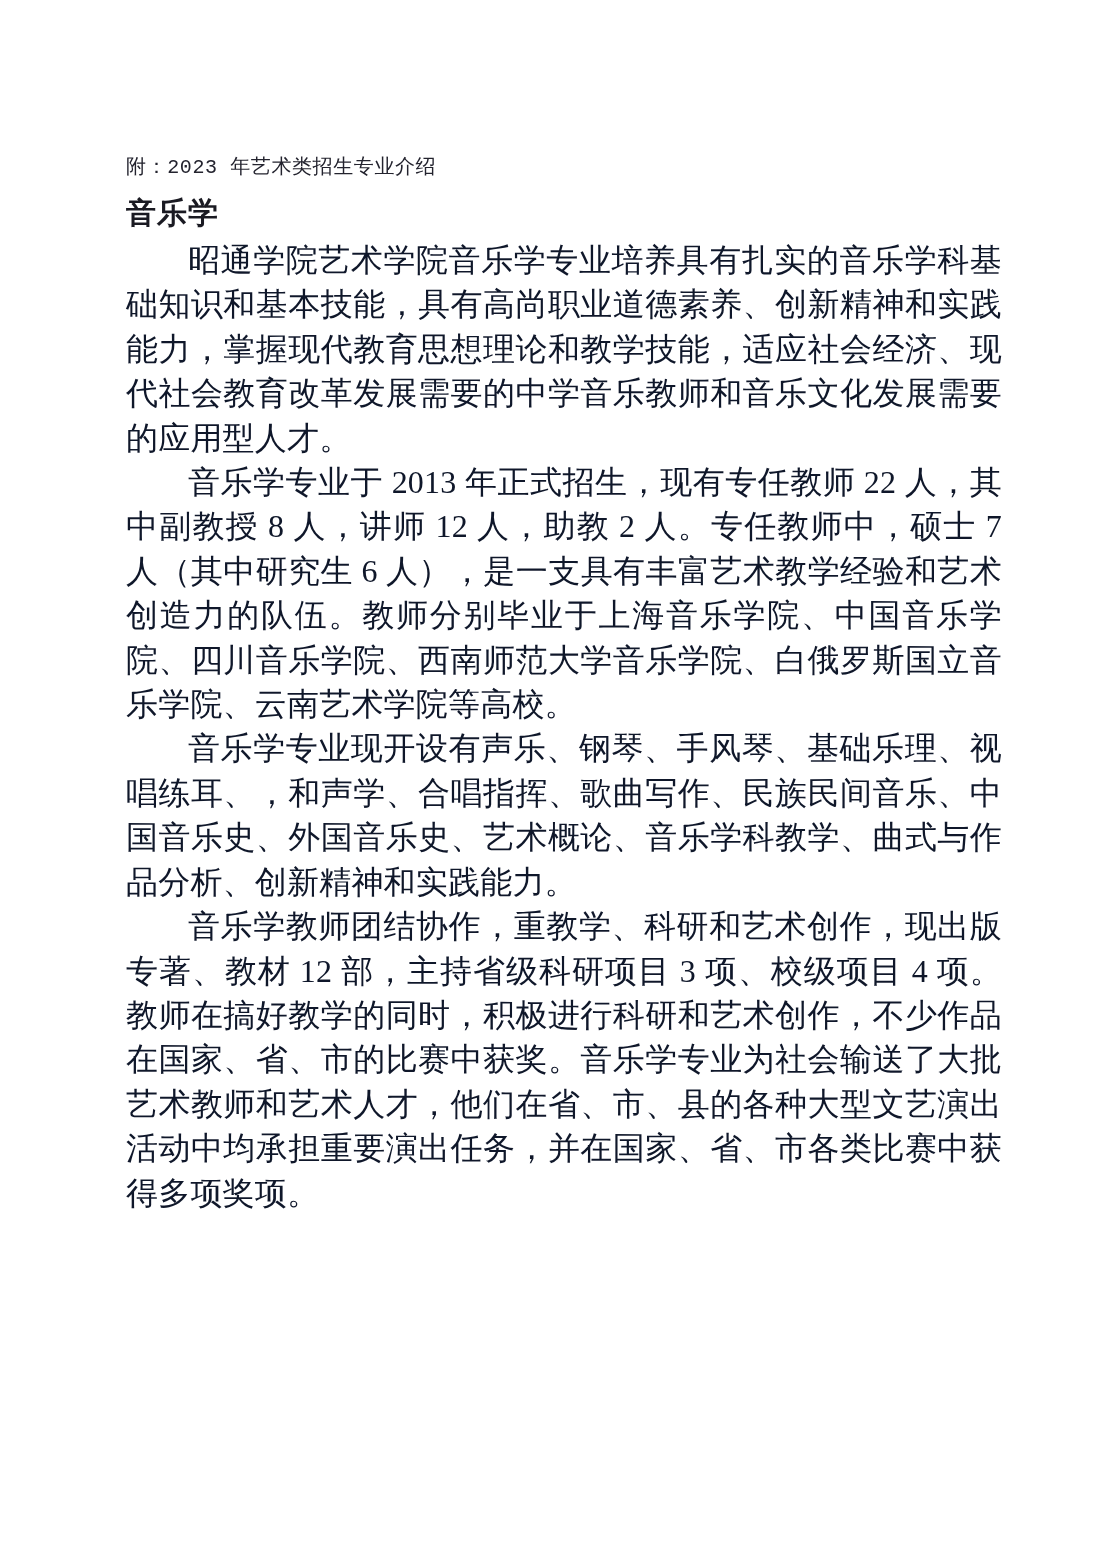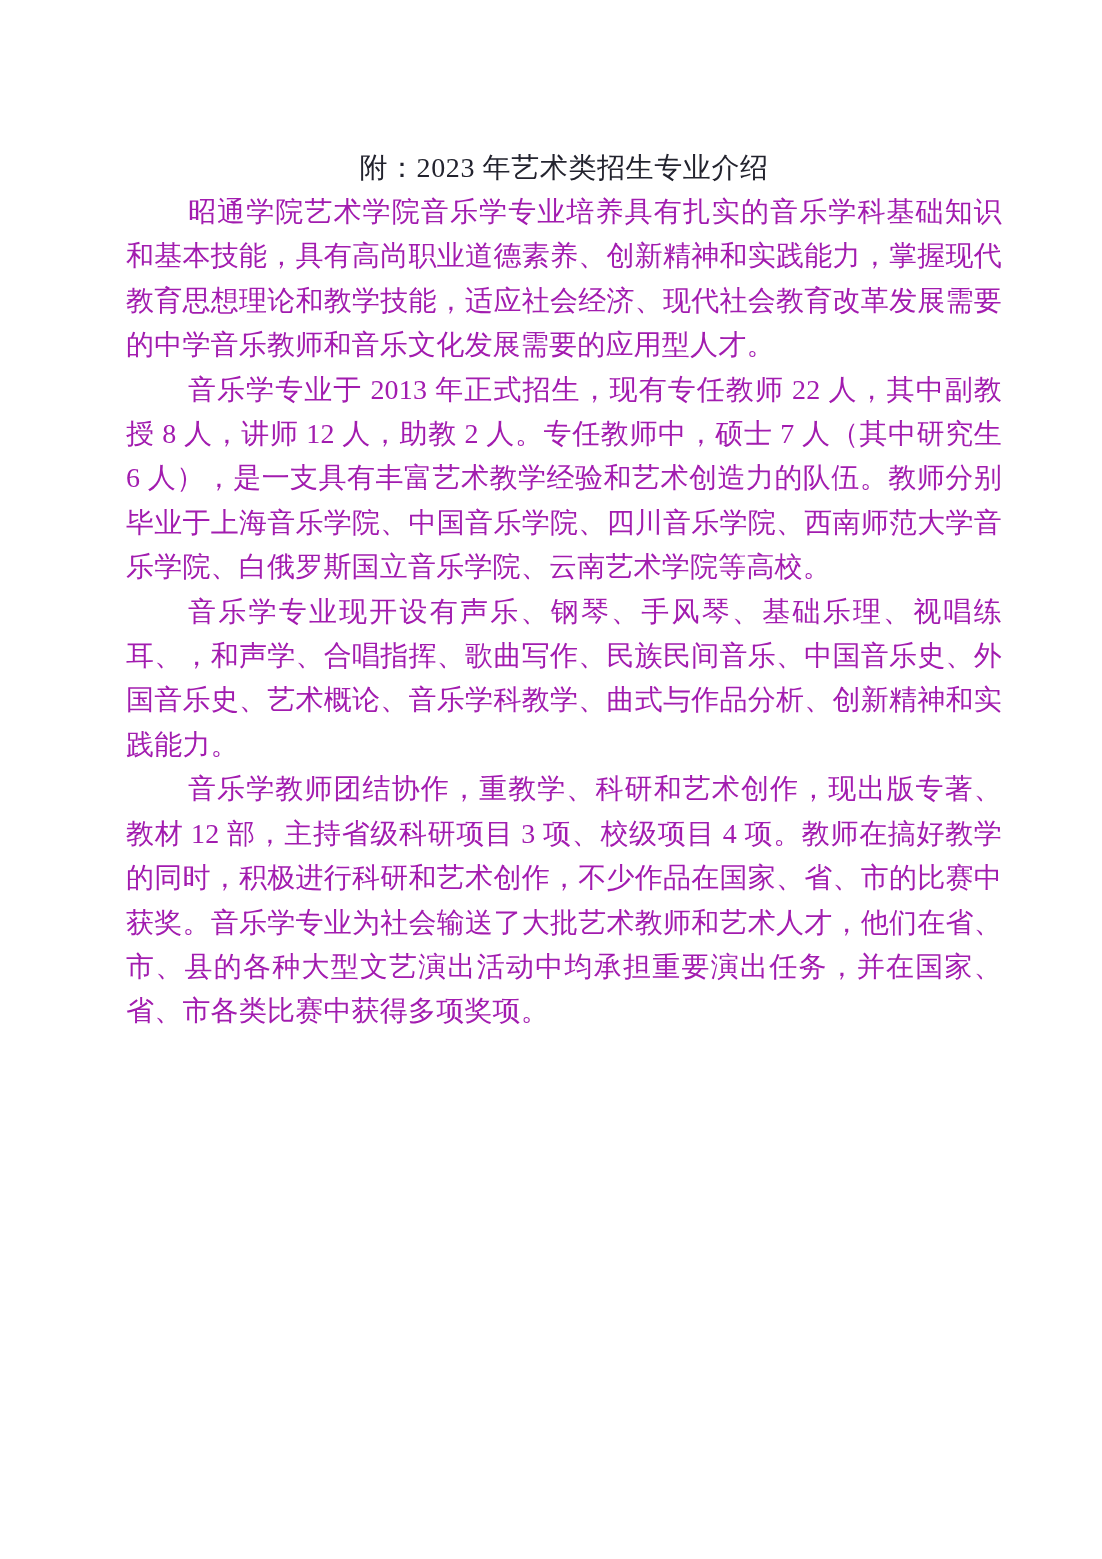--- a/index.html
+++ b/index.html
@@ -20,48 +20,47 @@
 
   .content {
     position: absolute;
     left: 126px;
     top: 146px;
     width: 876px;
   }
 
   
   .doc-title {
-    font-family: Liberation Serif, serif;
-    font-size: 28px;
+    font-family: Liberation Mono, monospace;
+    font-size: 20px;
     line-height: 44px;
     color: #23232e;
     letter-spacing: 0.6px;
     white-space: nowrap;
     margin: 0 0 0 0;
-    text-align: center;
   }
 
   
   .section-heading {
     font-family: "DejaVu Sans", "Liberation Sans", sans-serif;
     font-size: 30px;
     line-height: 46px;
     font-weight: 700;
     color: #1a1a22;
     letter-spacing: 1px;
     white-space: nowrap;
     margin: 0 0 2px 0;
   }
 
   
   .body-para {
     font-family: "Liberation Serif", "DejaVu Serif", serif;
-    font-size: 28px;
+    font-size: 32px;
     line-height: 44.4px;
-    color: #a21caf;
+    color: #0f172a;
     text-align: justify;
     text-justify: inter-character;
     text-align-last: left;
     text-indent: 62px;
     letter-spacing: 0.2px;
     margin: 0;
     word-break: break-all;
     -webkit-font-smoothing: antialiased;
   }
 
@@ -72,20 +71,21 @@
   }
 </style>
 </head>
 <body>
 
 <div class="page">
   <div class="content">
 
     <p class="doc-title">附：2023 年艺术类招生专业介绍</p>
 
+    <h2 class="section-heading">音乐学</h2>
 
     <p class="body-para">昭通学院艺术学院音乐学专业培养具有扎实的音乐学科基础知识和基本技能，具有高尚职业道德素养、创新精神和实践能力，掌握现代教育思想理论和教学技能，适应社会经济、现代社会教育改革发展需要的中学音乐教师和音乐文化发展需要的应用型人才。</p>
 
     <p class="body-para">音乐学专业于 2013 年正式招生，现有专任教师 22 人，其中副教授 8 人，讲师 12 人，助教 2 人。专任教师中，硕士 7 人（其中研究生 6 人），是一支具有丰富艺术教学经验和艺术创造力的队伍。教师分别毕业于上海音乐学院、中国音乐学院、四川音乐学院、西南师范大学音乐学院、白俄罗斯国立音乐学院、云南艺术学院等高校。</p>
 
 
     <p class="body-para">音乐学专业现开设有声乐、钢琴、手风琴、基础乐理、视唱练耳、，和声学、合唱指挥、歌曲写作、民族民间音乐、中国音乐史、外国音乐史、艺术概论、音乐学科教学、曲式与作品分析、创新精神和实践能力。</p>
 
     <p class="body-para">音乐学教师团结协作，重教学、科研和艺术创作，现出版专著、教材 12 部，主持省级科研项目 3 项、校级项目 4 项。教师在搞好教学的同时，积极进行科研和艺术创作，不少作品在国家、省、市的比赛中获奖。音乐学专业为社会输送了大批艺术教师和艺术人才，他们在省、市、县的各种大型文艺演出活动中均承担重要演出任务，并在国家、省、市各类比赛中获得多项奖项。</p>
 

